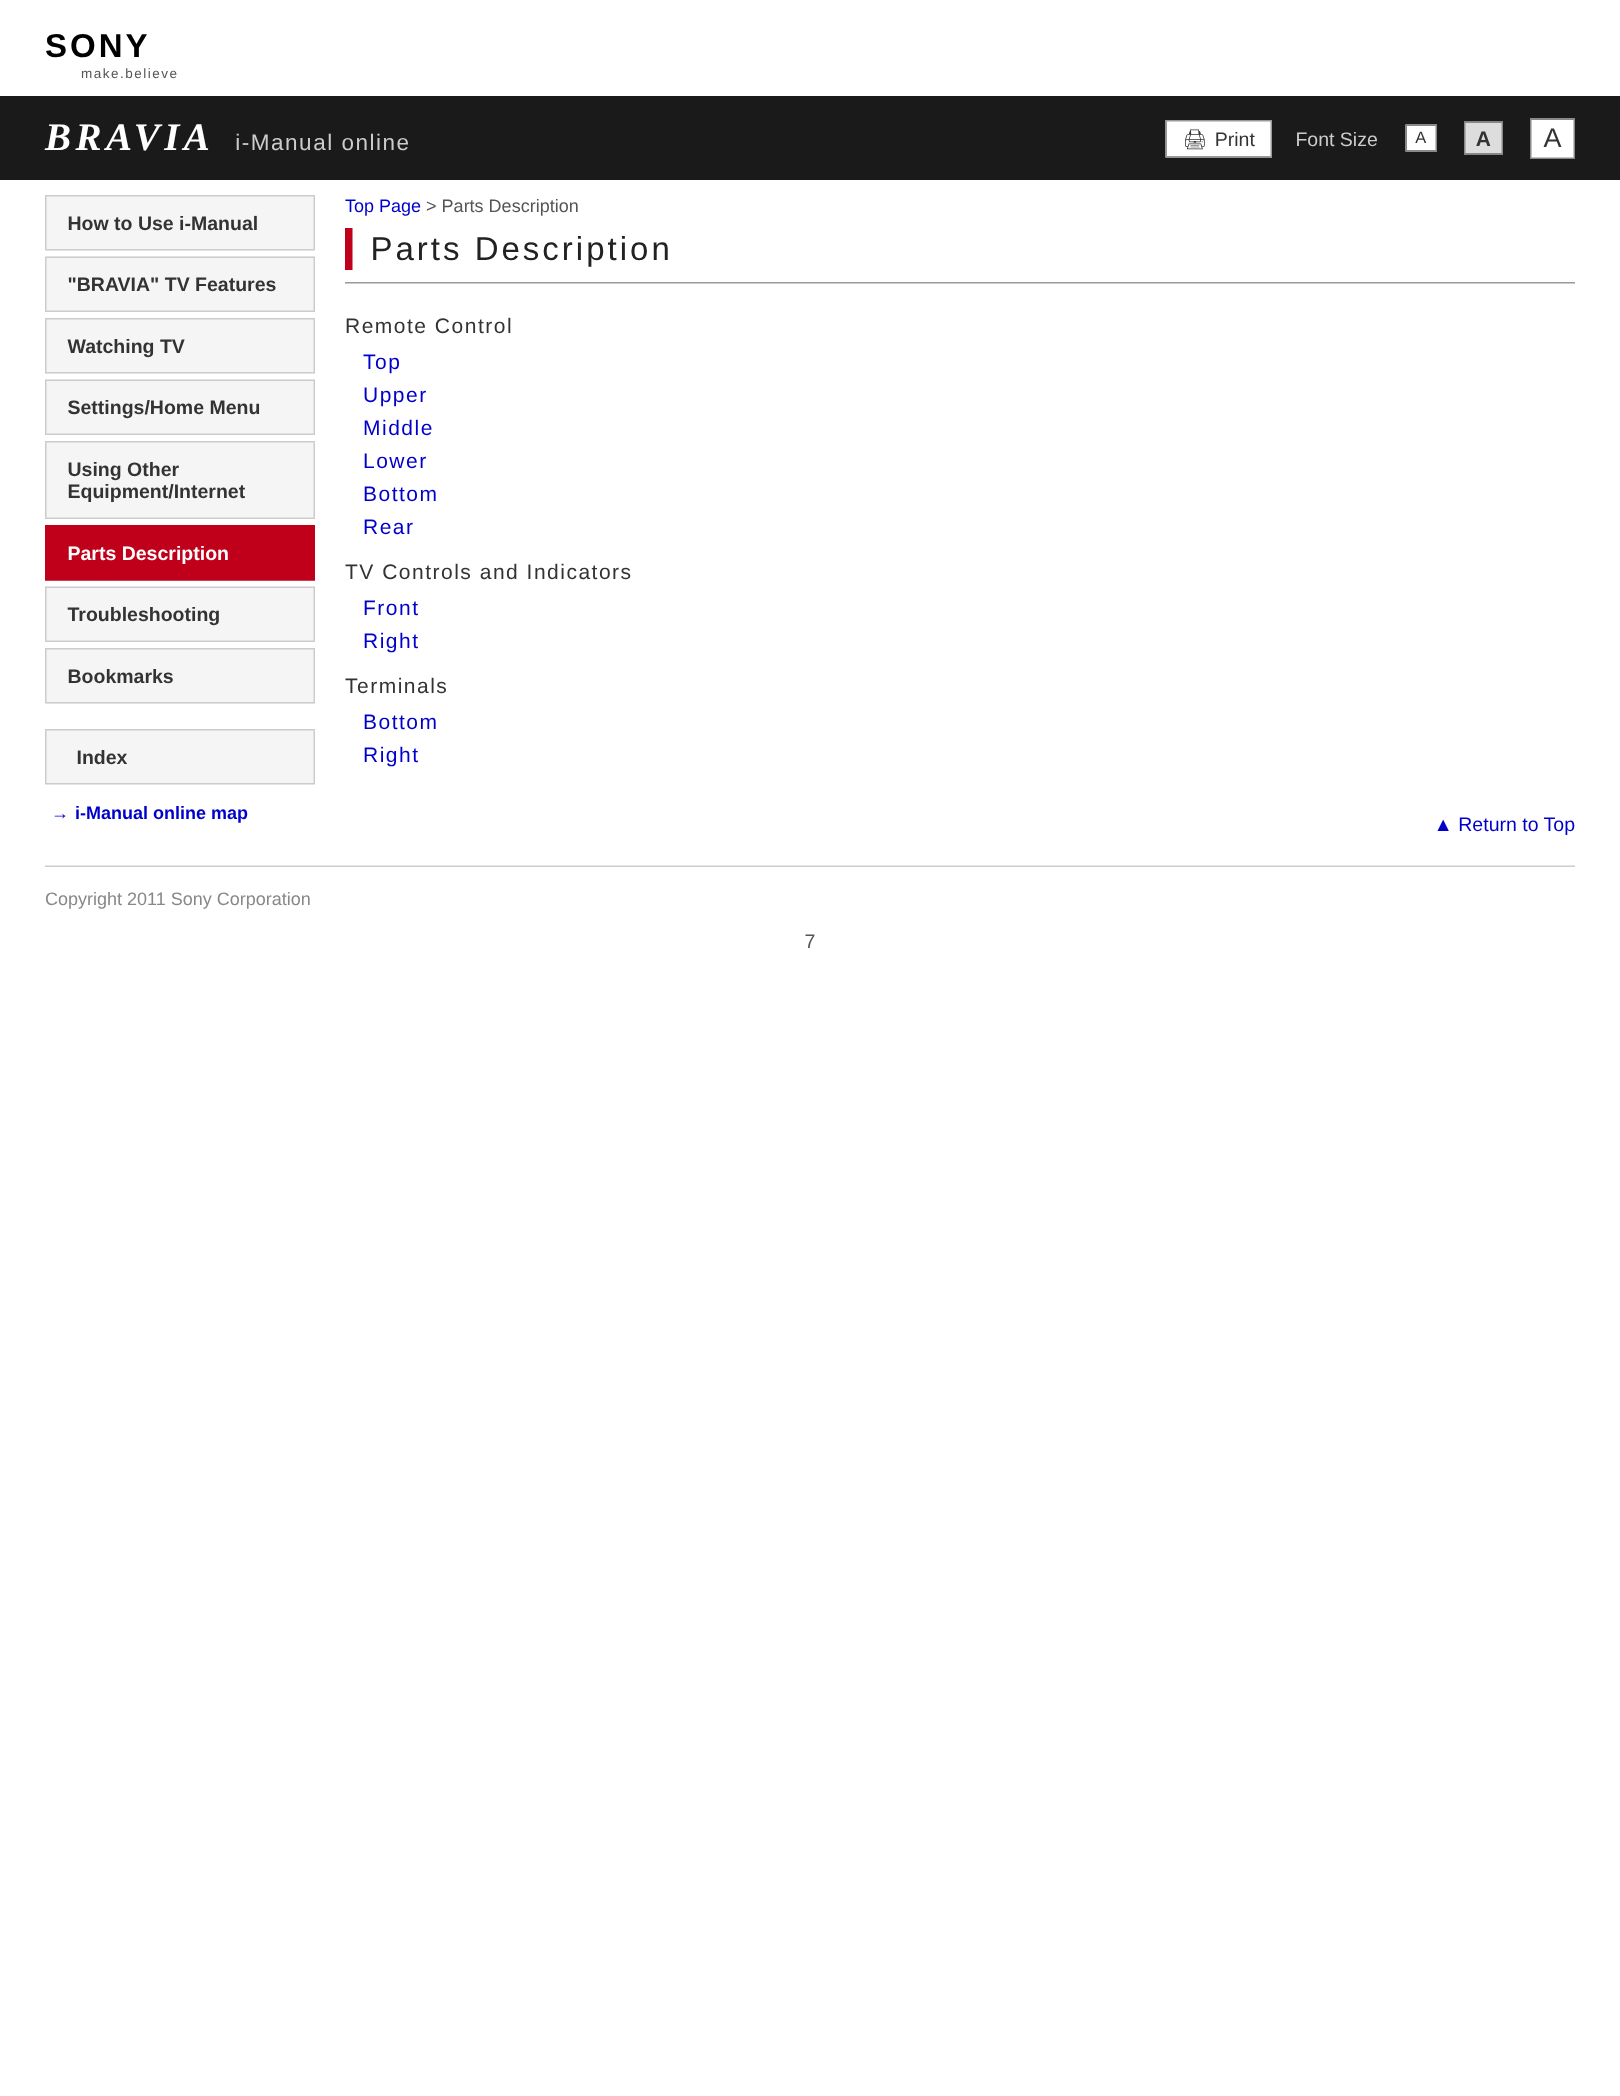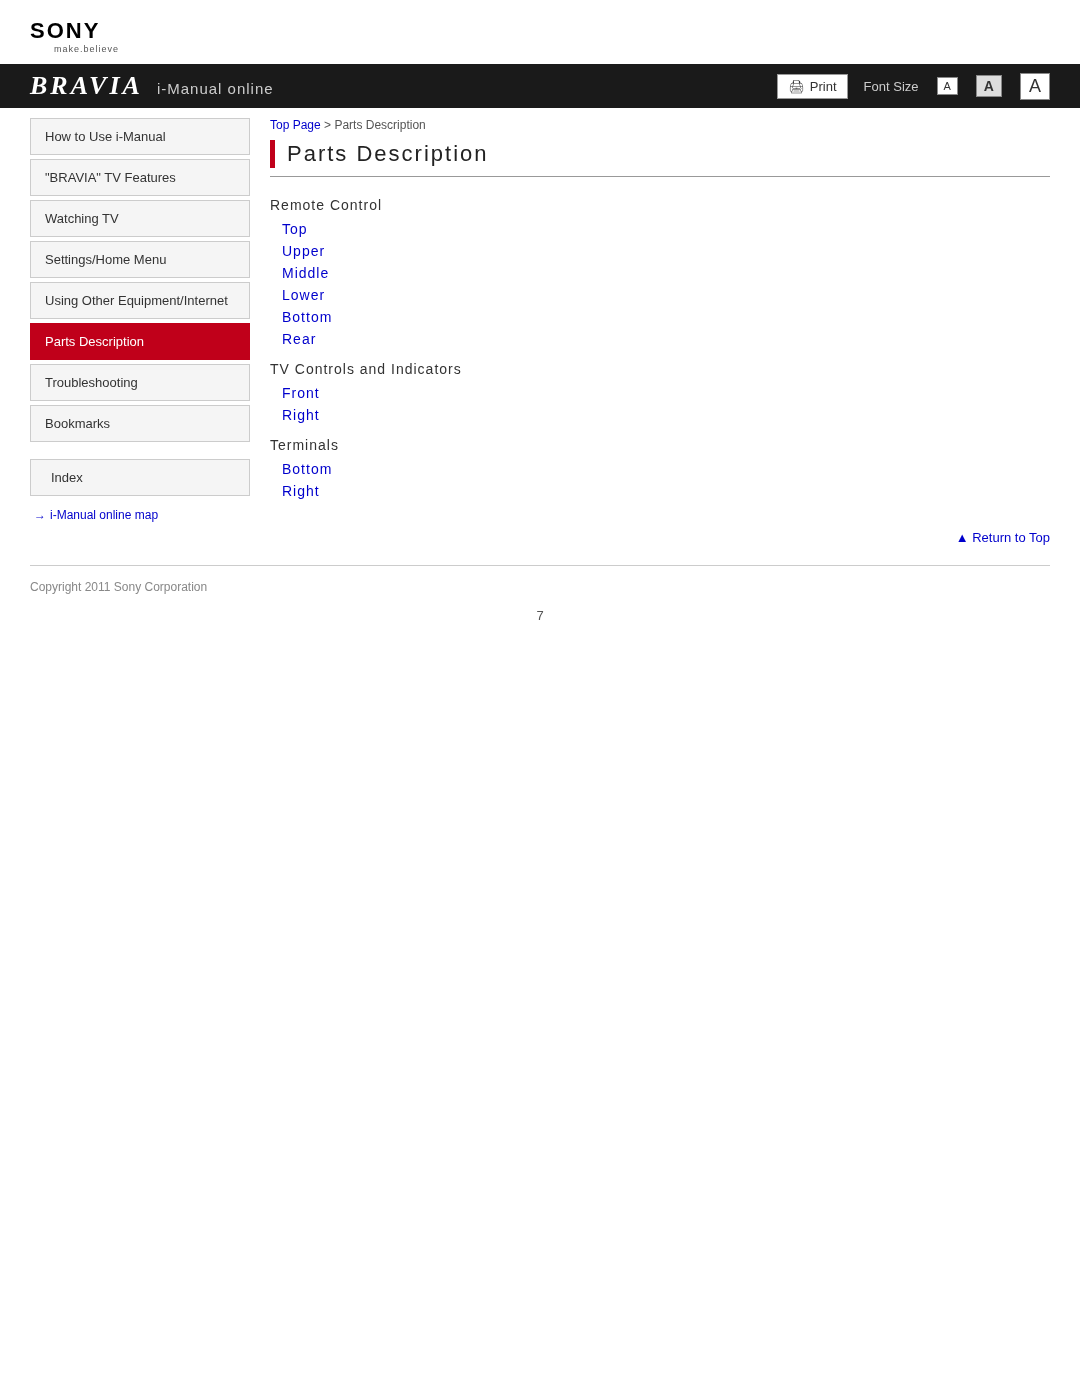--- a/index.html
+++ b/index.html
@@ -8,21 +8,21 @@
       background: #fff;
       width: 1080px;
       min-height: 1397px;
       color: #333;
       font-size: 14px;
     }
 
     
     .top-bar {
       background: #1a1a1a;
-      height: 44px;
+      height: 56px;
       display: flex;
       align-items: center;
       padding: 0 30px;
       justify-content: space-between;
     }
     .bravia-logo {
       display: flex;
       align-items: baseline;
       gap: 14px;
     }
@@ -93,22 +93,23 @@
     
     .main-layout {
       display: flex;
       padding: 0 30px;
       gap: 20px;
       margin-top: 10px;
     }
 
     
     .sidebar {
-      width: 220px;
+      width: 180px;
       flex-shrink: 0;
+      font-weight: bold;
     }
     .nav-item {
       border: 1px solid #ccc;
       padding: 10px 14px;
       margin-bottom: 4px;
       cursor: pointer;
       font-size: 13px;
       color: #333;
       background: #f5f5f5;
     }

